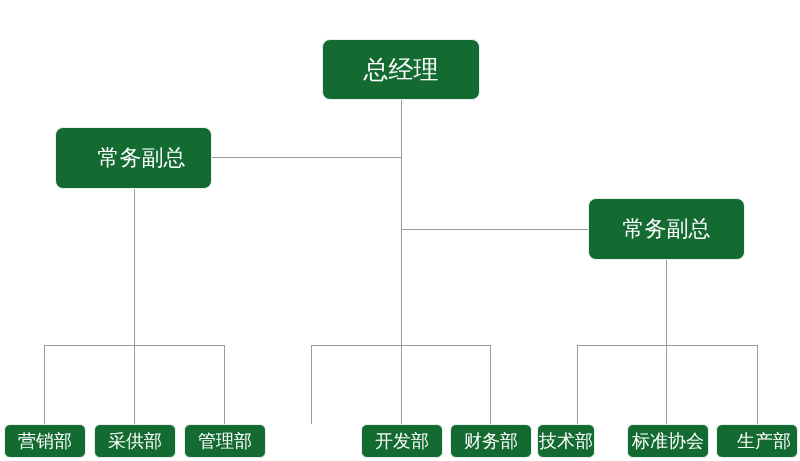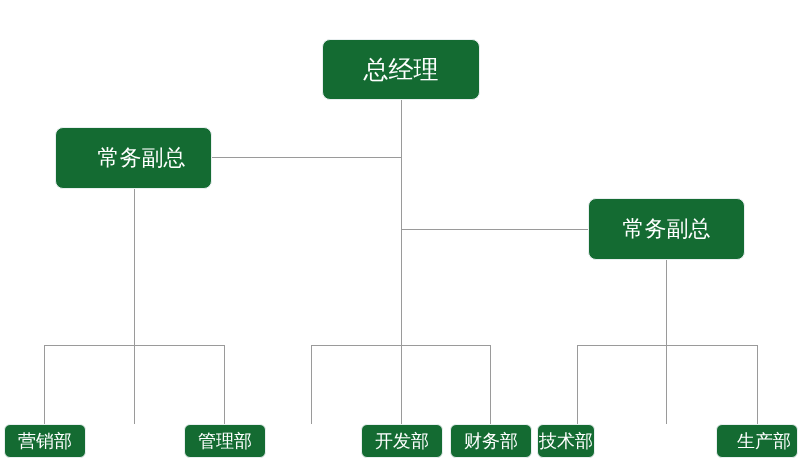--- a/index.html
+++ b/index.html
@@ -89,36 +89,42 @@
   </div>
 
   <div class="node level-2" style="left:588px; top:198px; width:157px; height:62px;">
     <span class="label">常务副总</span>
   </div>
 
   <div class="node level-3" style="left:4px; top:424px; width:82px; height:34px;">
     <span class="label">营销部</span>
   </div>
 
+  <div class="node level-3" style="left:94px; top:424px; width:82px; height:34px;">
+    <span class="label">采供部</span>
+  </div>
 
   <div class="node level-3" style="left:184px; top:424px; width:82px; height:34px;">
     <span class="label">管理部</span>
   </div>
 
 
   <div class="node level-3" style="left:361px; top:424px; width:82px; height:34px;">
     <span class="label">开发部</span>
   </div>
 
   <div class="node level-3" style="left:450px; top:424px; width:82px; height:34px;">
     <span class="label">财务部</span>
   </div>
 
   <div class="node level-3" style="left:537px; top:424px; width:58px; height:34px;">
     <span class="label">技术部</span>
   </div>
 
+  <div class="node level-3" style="left:627px; top:424px; width:82px; height:34px;">
+    <span class="label">标准协会</span>
+  </div>
 
   <div class="node level-3" style="left:716px; top:424px; width:82px; height:34px;padding-left:14px;">
     <span class="label">生产部</span>
   </div>
 
 </div>
 
 </body></html>

